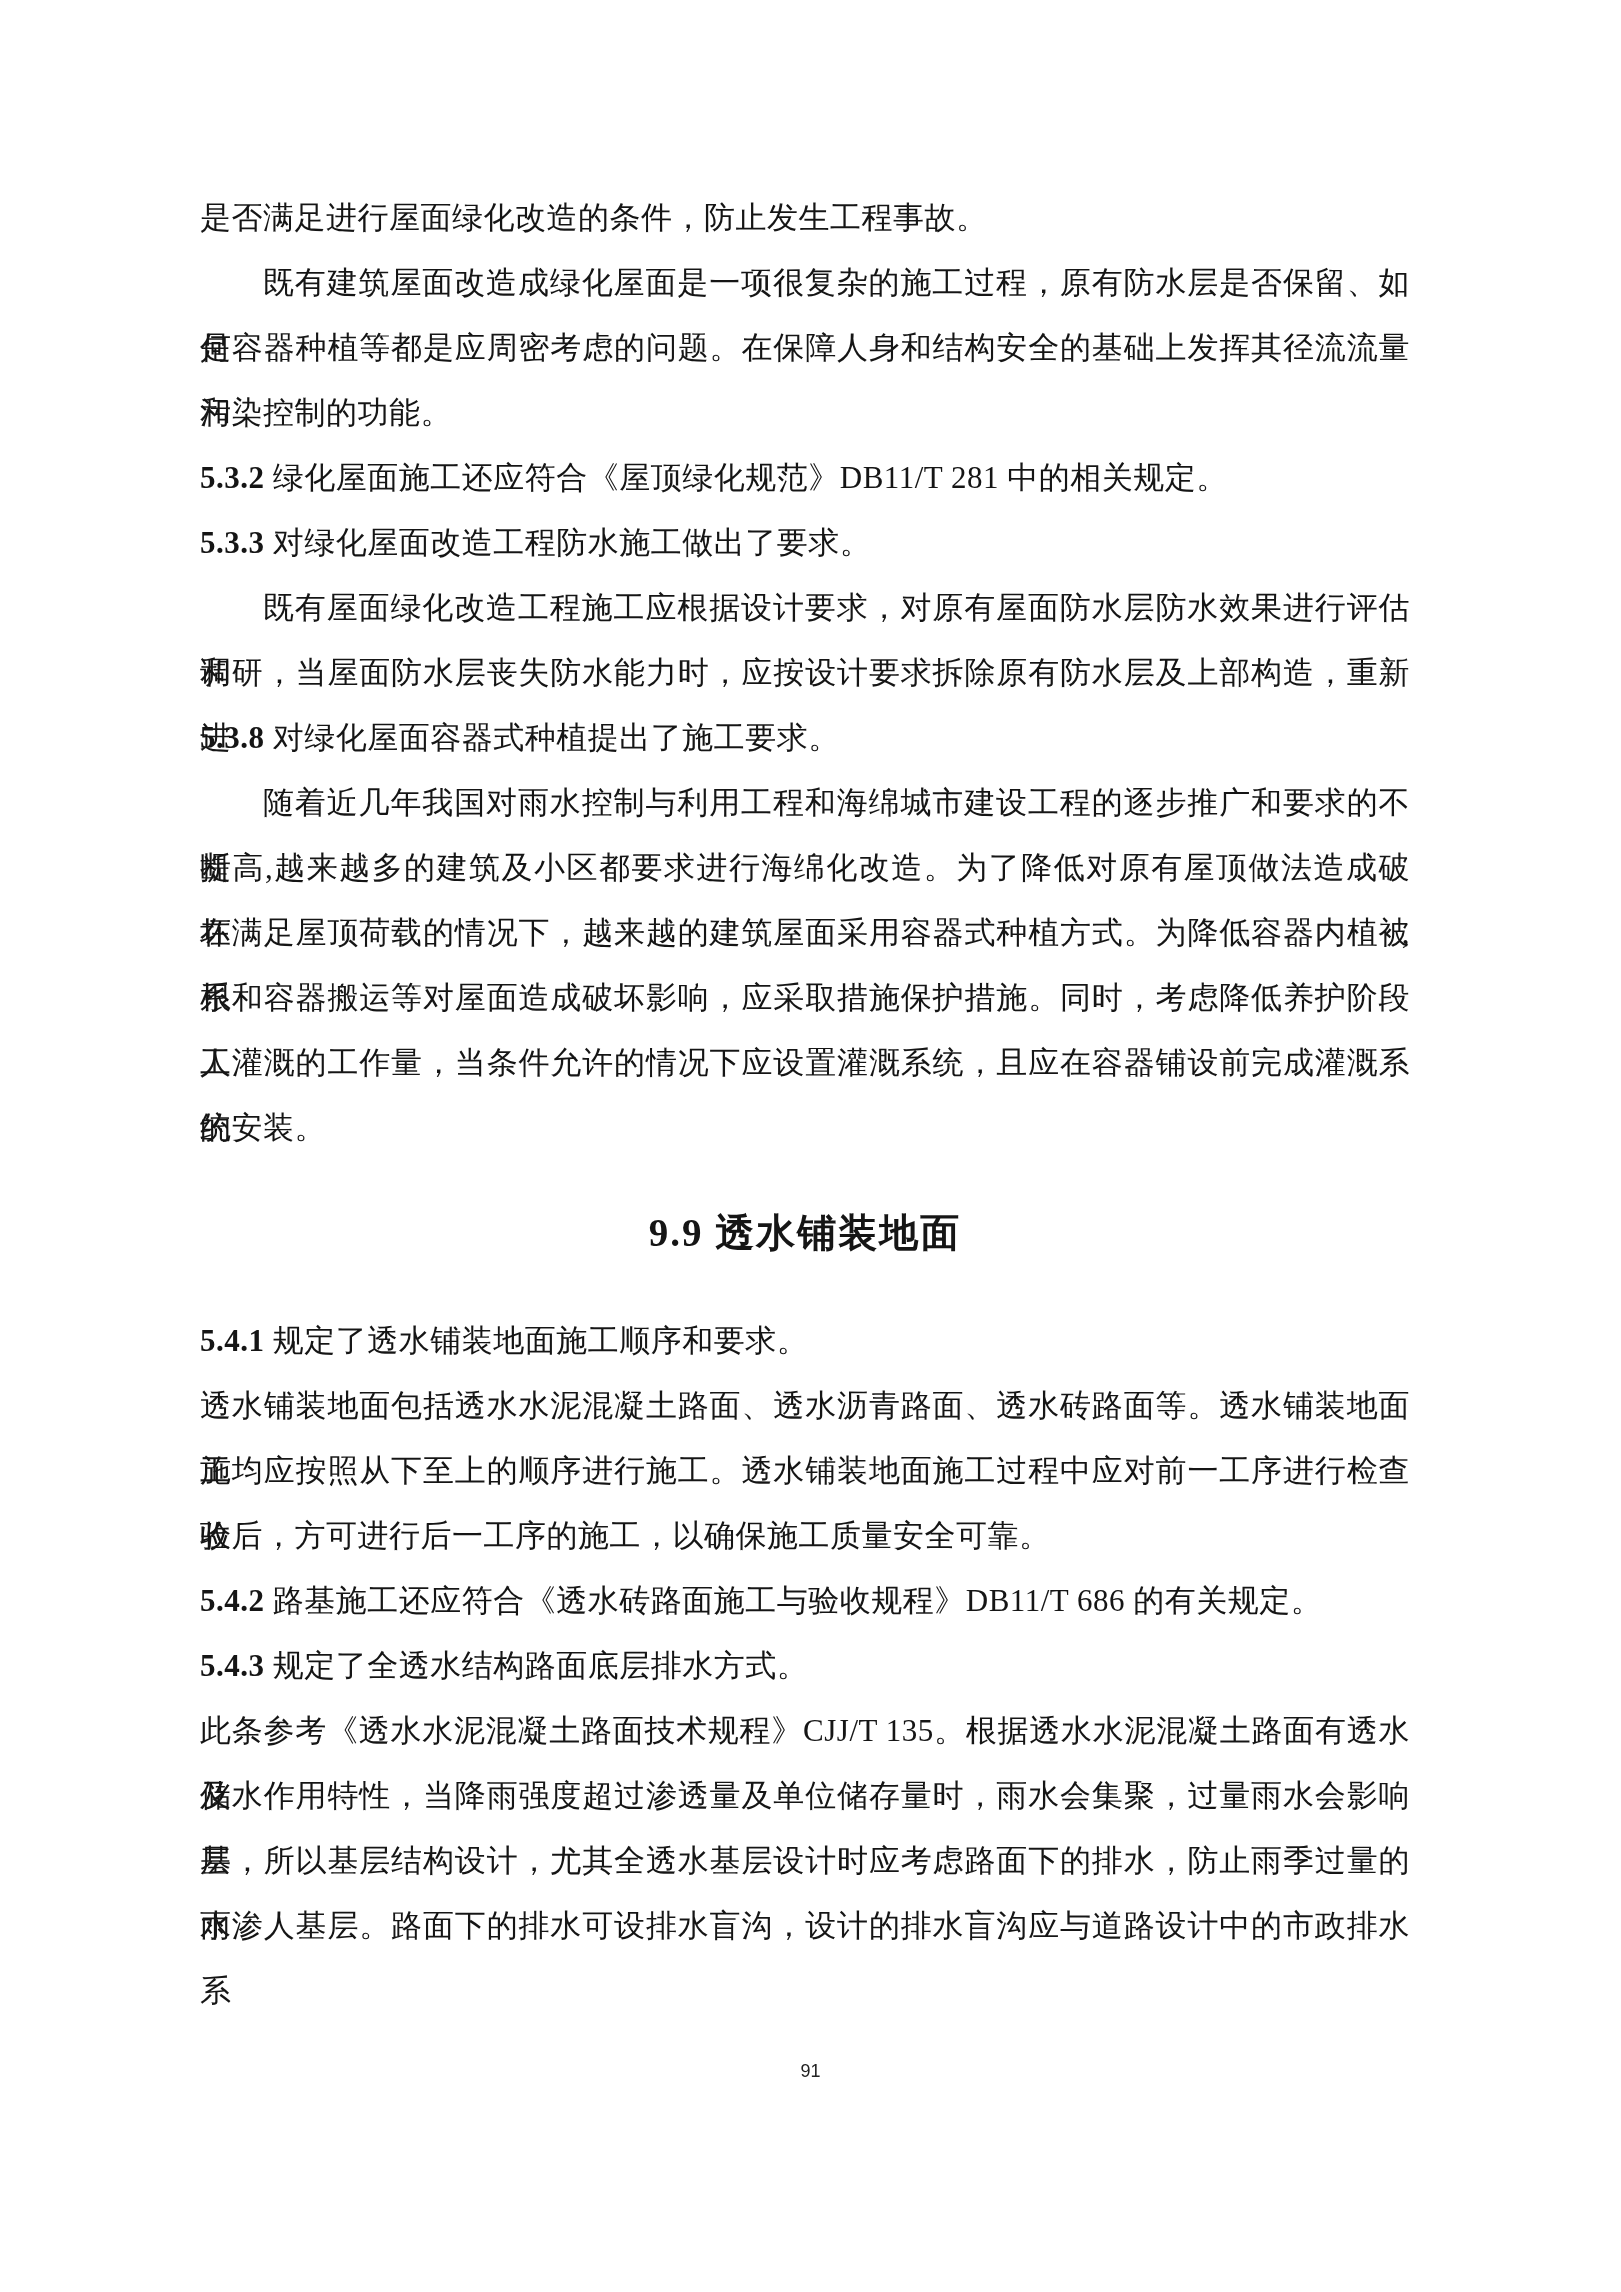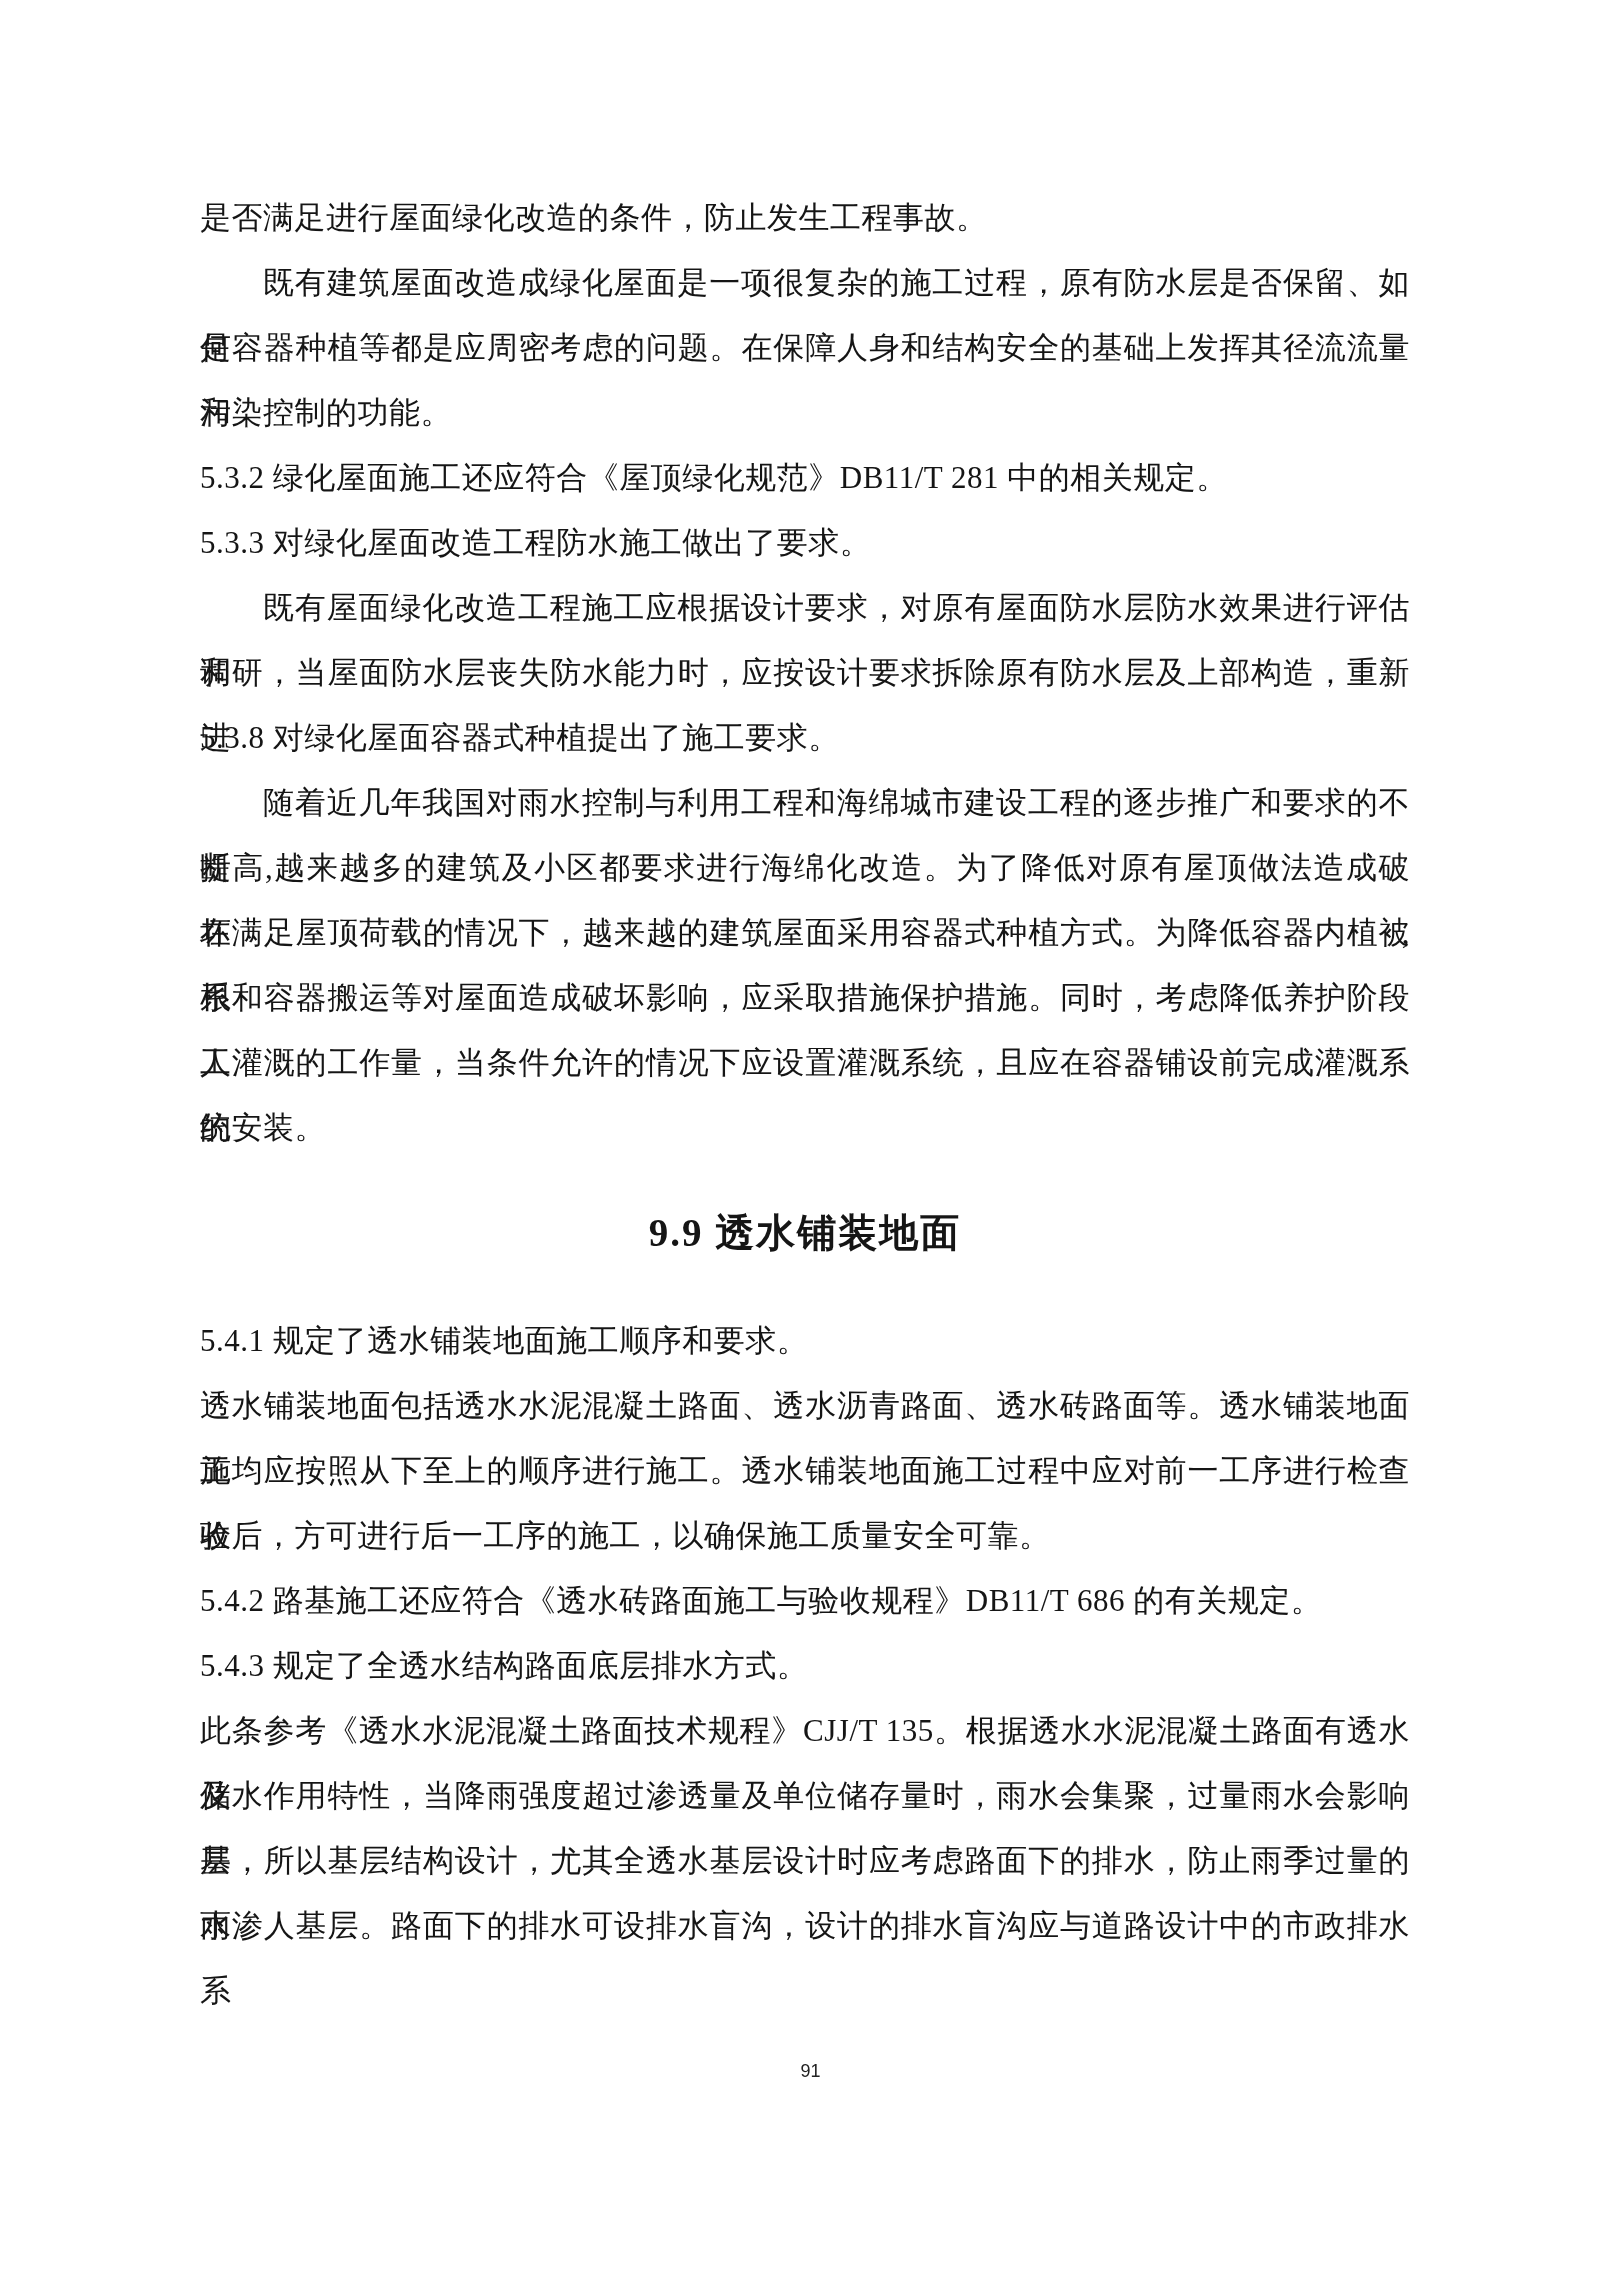--- a/index.html
+++ b/index.html
@@ -34,21 +34,21 @@
     text-justify: inter-character;
   }
   .line.end {
     text-align: right;
     text-align-last: left;
   }
   .line.indent {
     text-indent: 63px;
   }
   .label {
-    font-weight: normal;
+    font-weight: bold;
   }
   .heading {
     font-size: 39px;
     font-weight: bold;
     text-align: center;
     height: 65px;
     line-height: 65px;
     margin-top: 40px;
     margin-bottom: 43px;
     letter-spacing: 2px;

